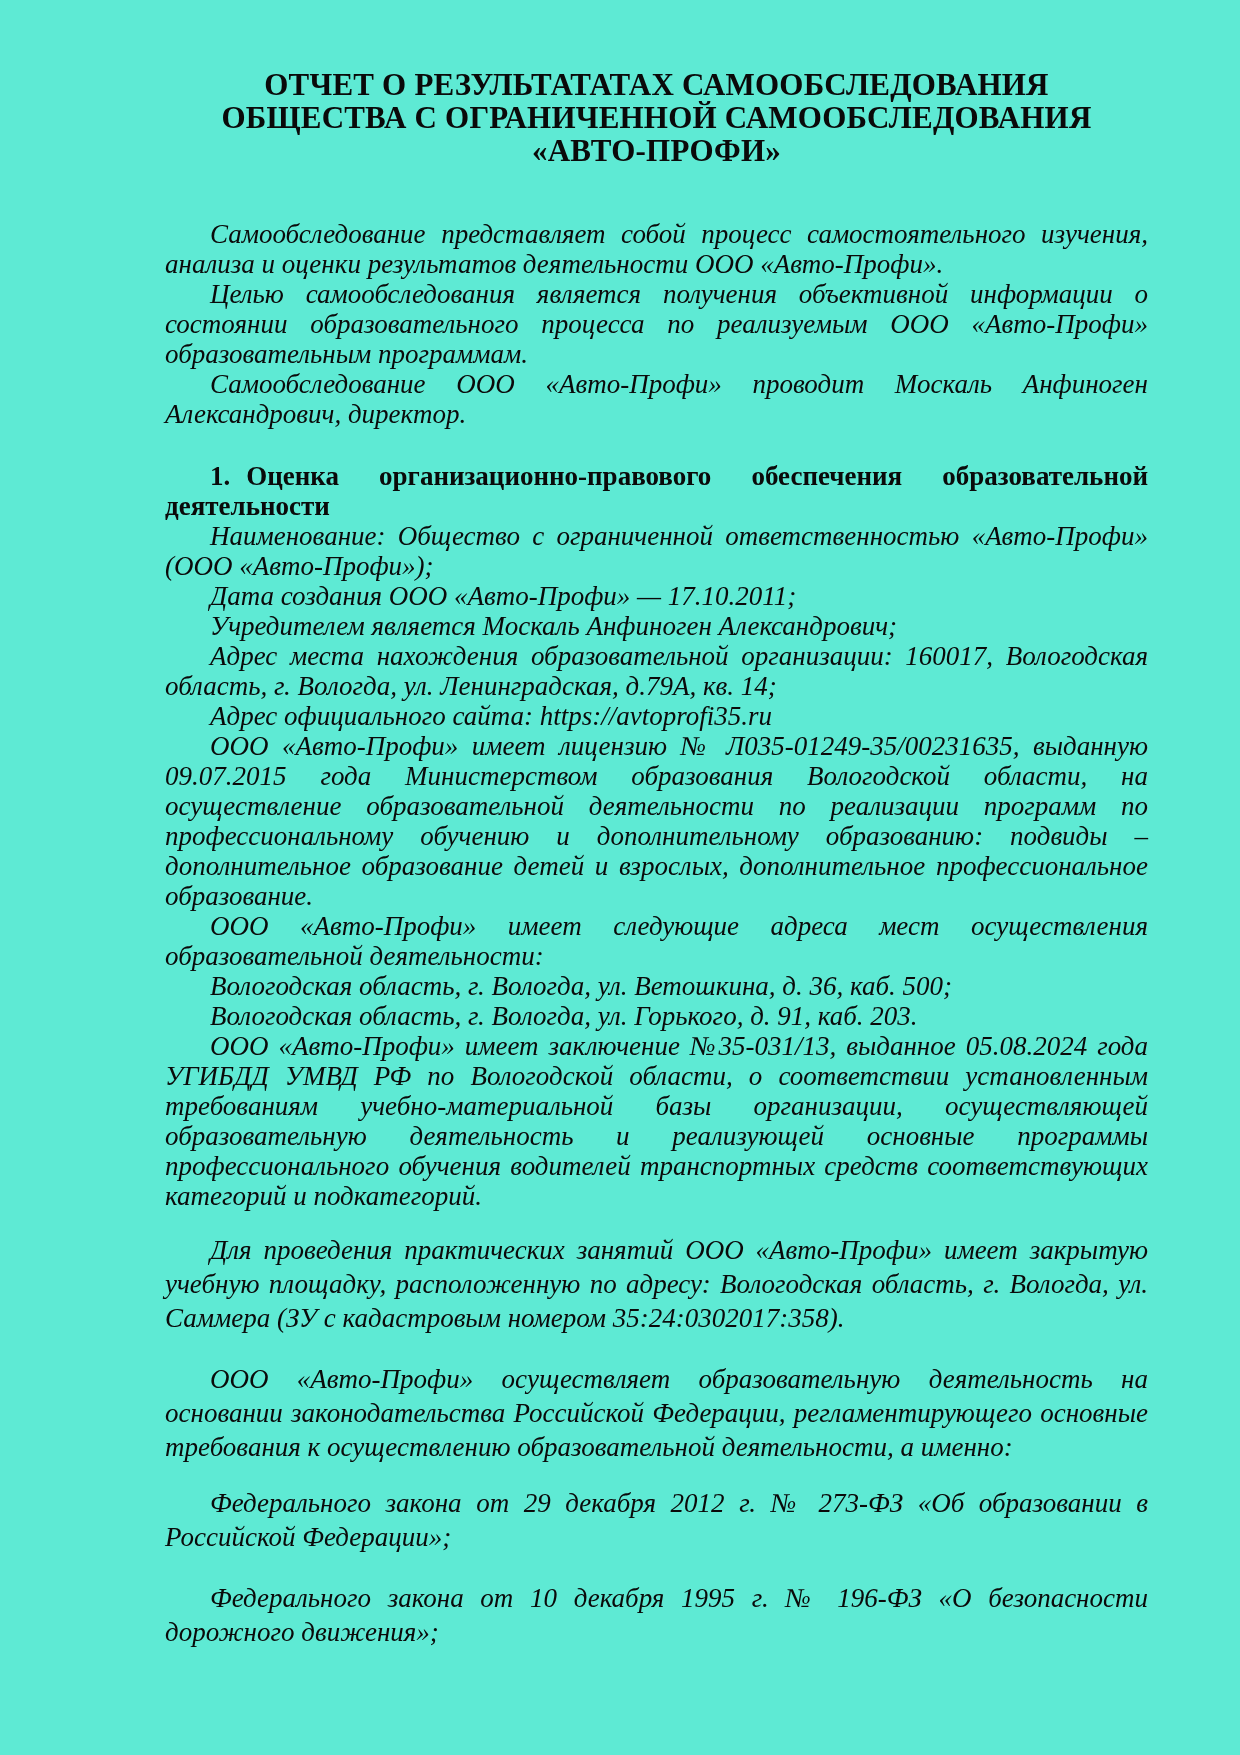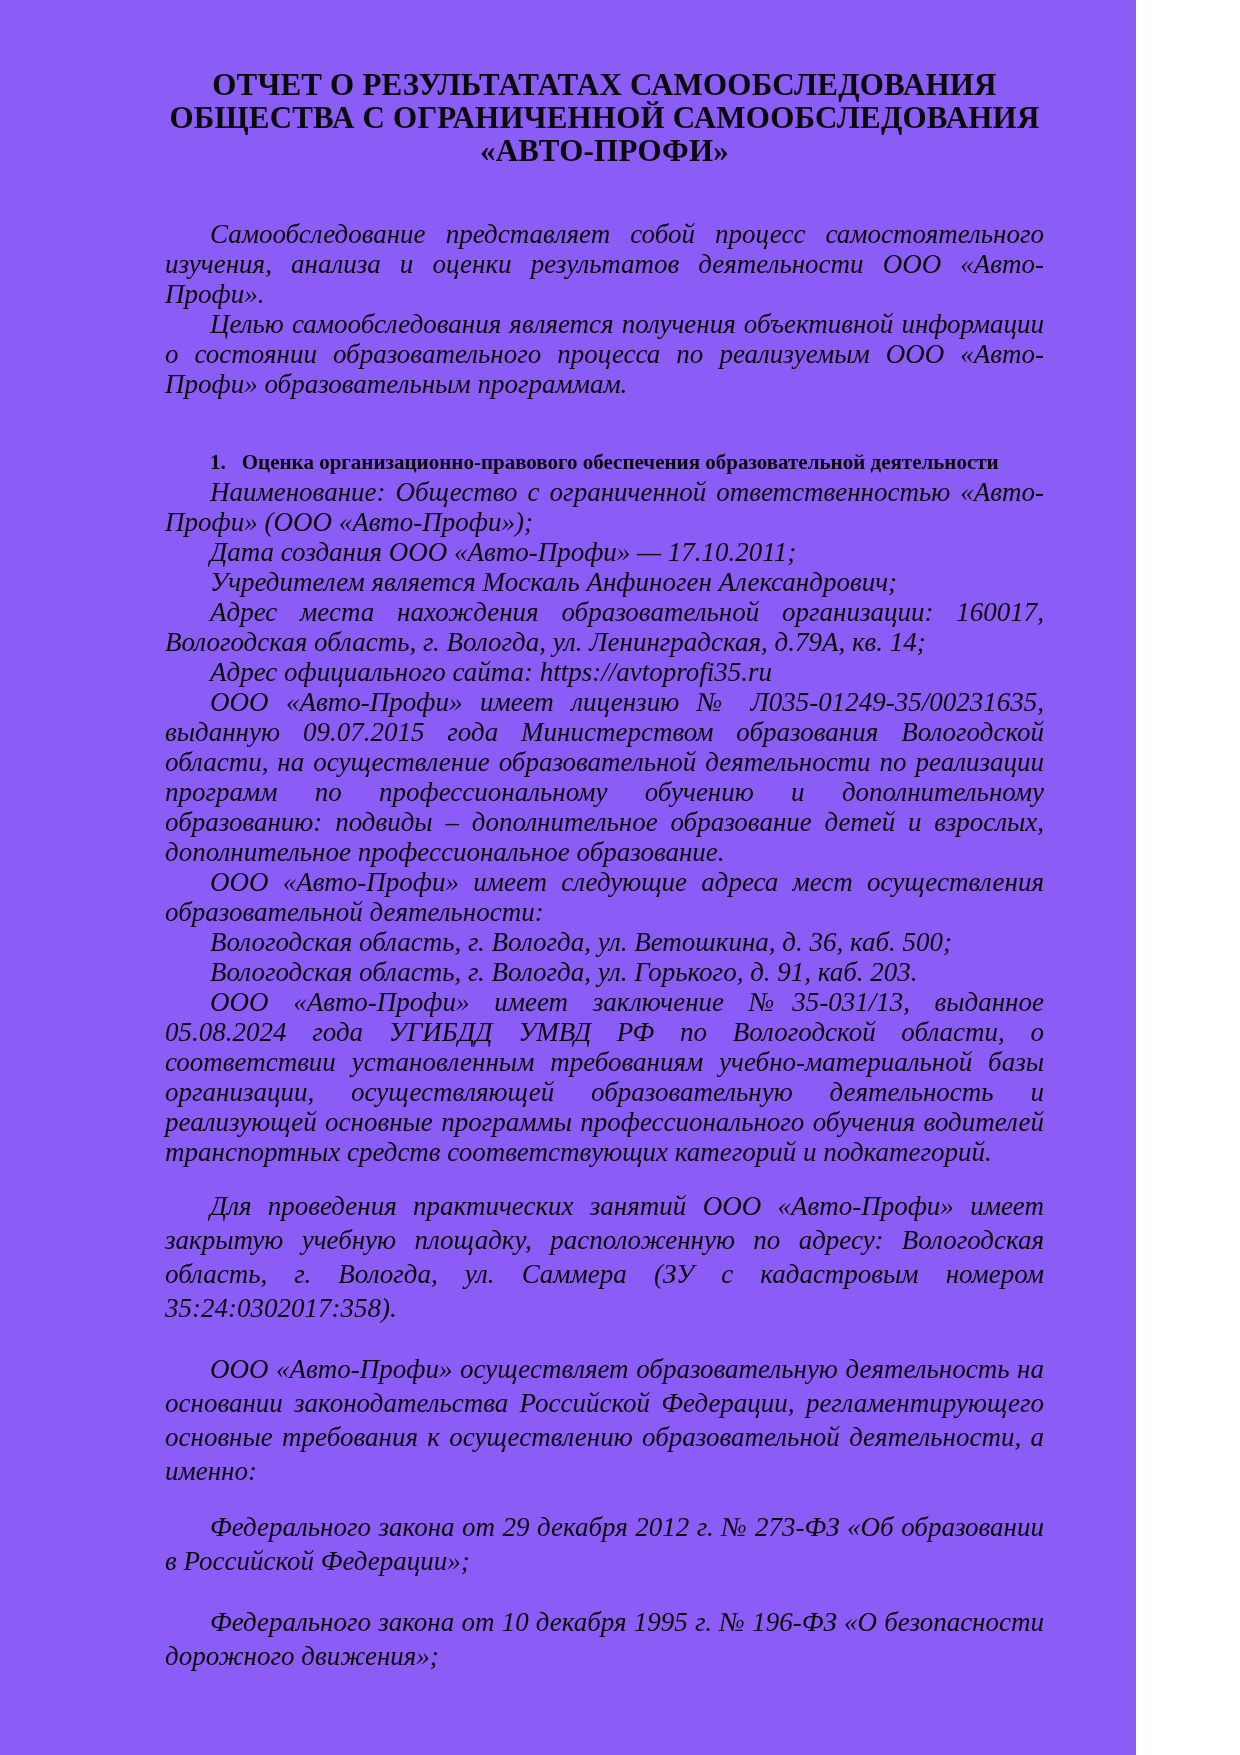--- a/index.html
+++ b/index.html
@@ -9,24 +9,24 @@
   }
   body {
     width: 1240px;
     height: 1755px;
     overflow: hidden;
     color: #0a0a0a;
     font-family: "Liberation Serif", "DejaVu Serif", serif;
   }
   .page {
     box-sizing: border-box;
-    width: 1136px;
+    width: 1240px;
     height: 1755px;
     padding: 68px 92px 40px 165px;
-    background: #8b5cf6;
+    background: #5eead4;
   }
   .doc-title {
     margin: 0 0 52px 0;
     text-align: center;
     font-weight: bold;
     font-size: 31px;
     line-height: 33px;
     letter-spacing: 0.2px;
   }
   .p {
@@ -38,22 +38,22 @@
     font-style: italic;
   }
   .p.loose {
     line-height: 34px;
     margin-top: 27px;
   }
   .p.gap-lg {
     margin-top: 22px;
   }
   .heading {
-    margin: 48px 0 0 0;
-    font-size: 21px;
+    margin: 32px 0 0 0;
+    font-size: 27px;
     line-height: 30px;
     font-weight: bold;
     text-indent: 45px;
     text-align: justify;
   }
   .heading .num {
     margin-right: 16px;
   }
 </style>
 </head>
@@ -62,20 +62,21 @@
 <div class="page">
 
   <h1 class="doc-title">
     <span>ОТЧЕТ О РЕЗУЛЬТАТАТАХ САМООБСЛЕДОВАНИЯ</span><br>
     <span>ОБЩЕСТВА С ОГРАНИЧЕННОЙ САМООБСЛЕДОВАНИЯ</span><br>
     <span>«АВТО-ПРОФИ»</span>
   </h1>
 
   <p class="p">Самообследование представляет собой процесс самостоятельного изучения, анализа и оценки результатов деятельности ООО «Авто-Профи».</p>
   <p class="p">Целью самообследования является получения объективной информации о состоянии образовательного процесса по реализуемым ООО «Авто-Профи» образовательным программам.</p>
+  <p class="p">Самообследование ООО «Авто-Профи» проводит Москаль Анфиноген Александрович, директор.</p>
 
   <p class="heading"><span class="num">1.</span><span>Оценка организационно-правового обеспечения образовательной деятельности</span></p>
 
   <p class="p">Наименование: Общество с ограниченной ответственностью «Авто-Профи» (ООО «Авто-Профи»);</p>
   <p class="p">Дата создания ООО «Авто-Профи» — 17.10.2011;</p>
   <p class="p">Учредителем является Москаль Анфиноген Александрович;</p>
   <p class="p">Адрес места нахождения образовательной организации: 160017, Вологодская область, г. Вологда, ул. Ленинградская, д.79А, кв. 14;</p>
   <p class="p">Адрес официального сайта: https://avtoprofi35.ru</p>
   <p class="p">ООО «Авто-Профи» имеет лицензию № Л035-01249-35/00231635, выданную 09.07.2015 года Министерством образования Вологодской области, на осуществление образовательной деятельности по реализации программ по профессиональному обучению и дополнительному образованию: подвиды – дополнительное образование детей и взрослых, дополнительное профессиональное образование.</p>
   <p class="p">ООО «Авто-Профи» имеет следующие адреса мест осуществления образовательной деятельности:</p>

